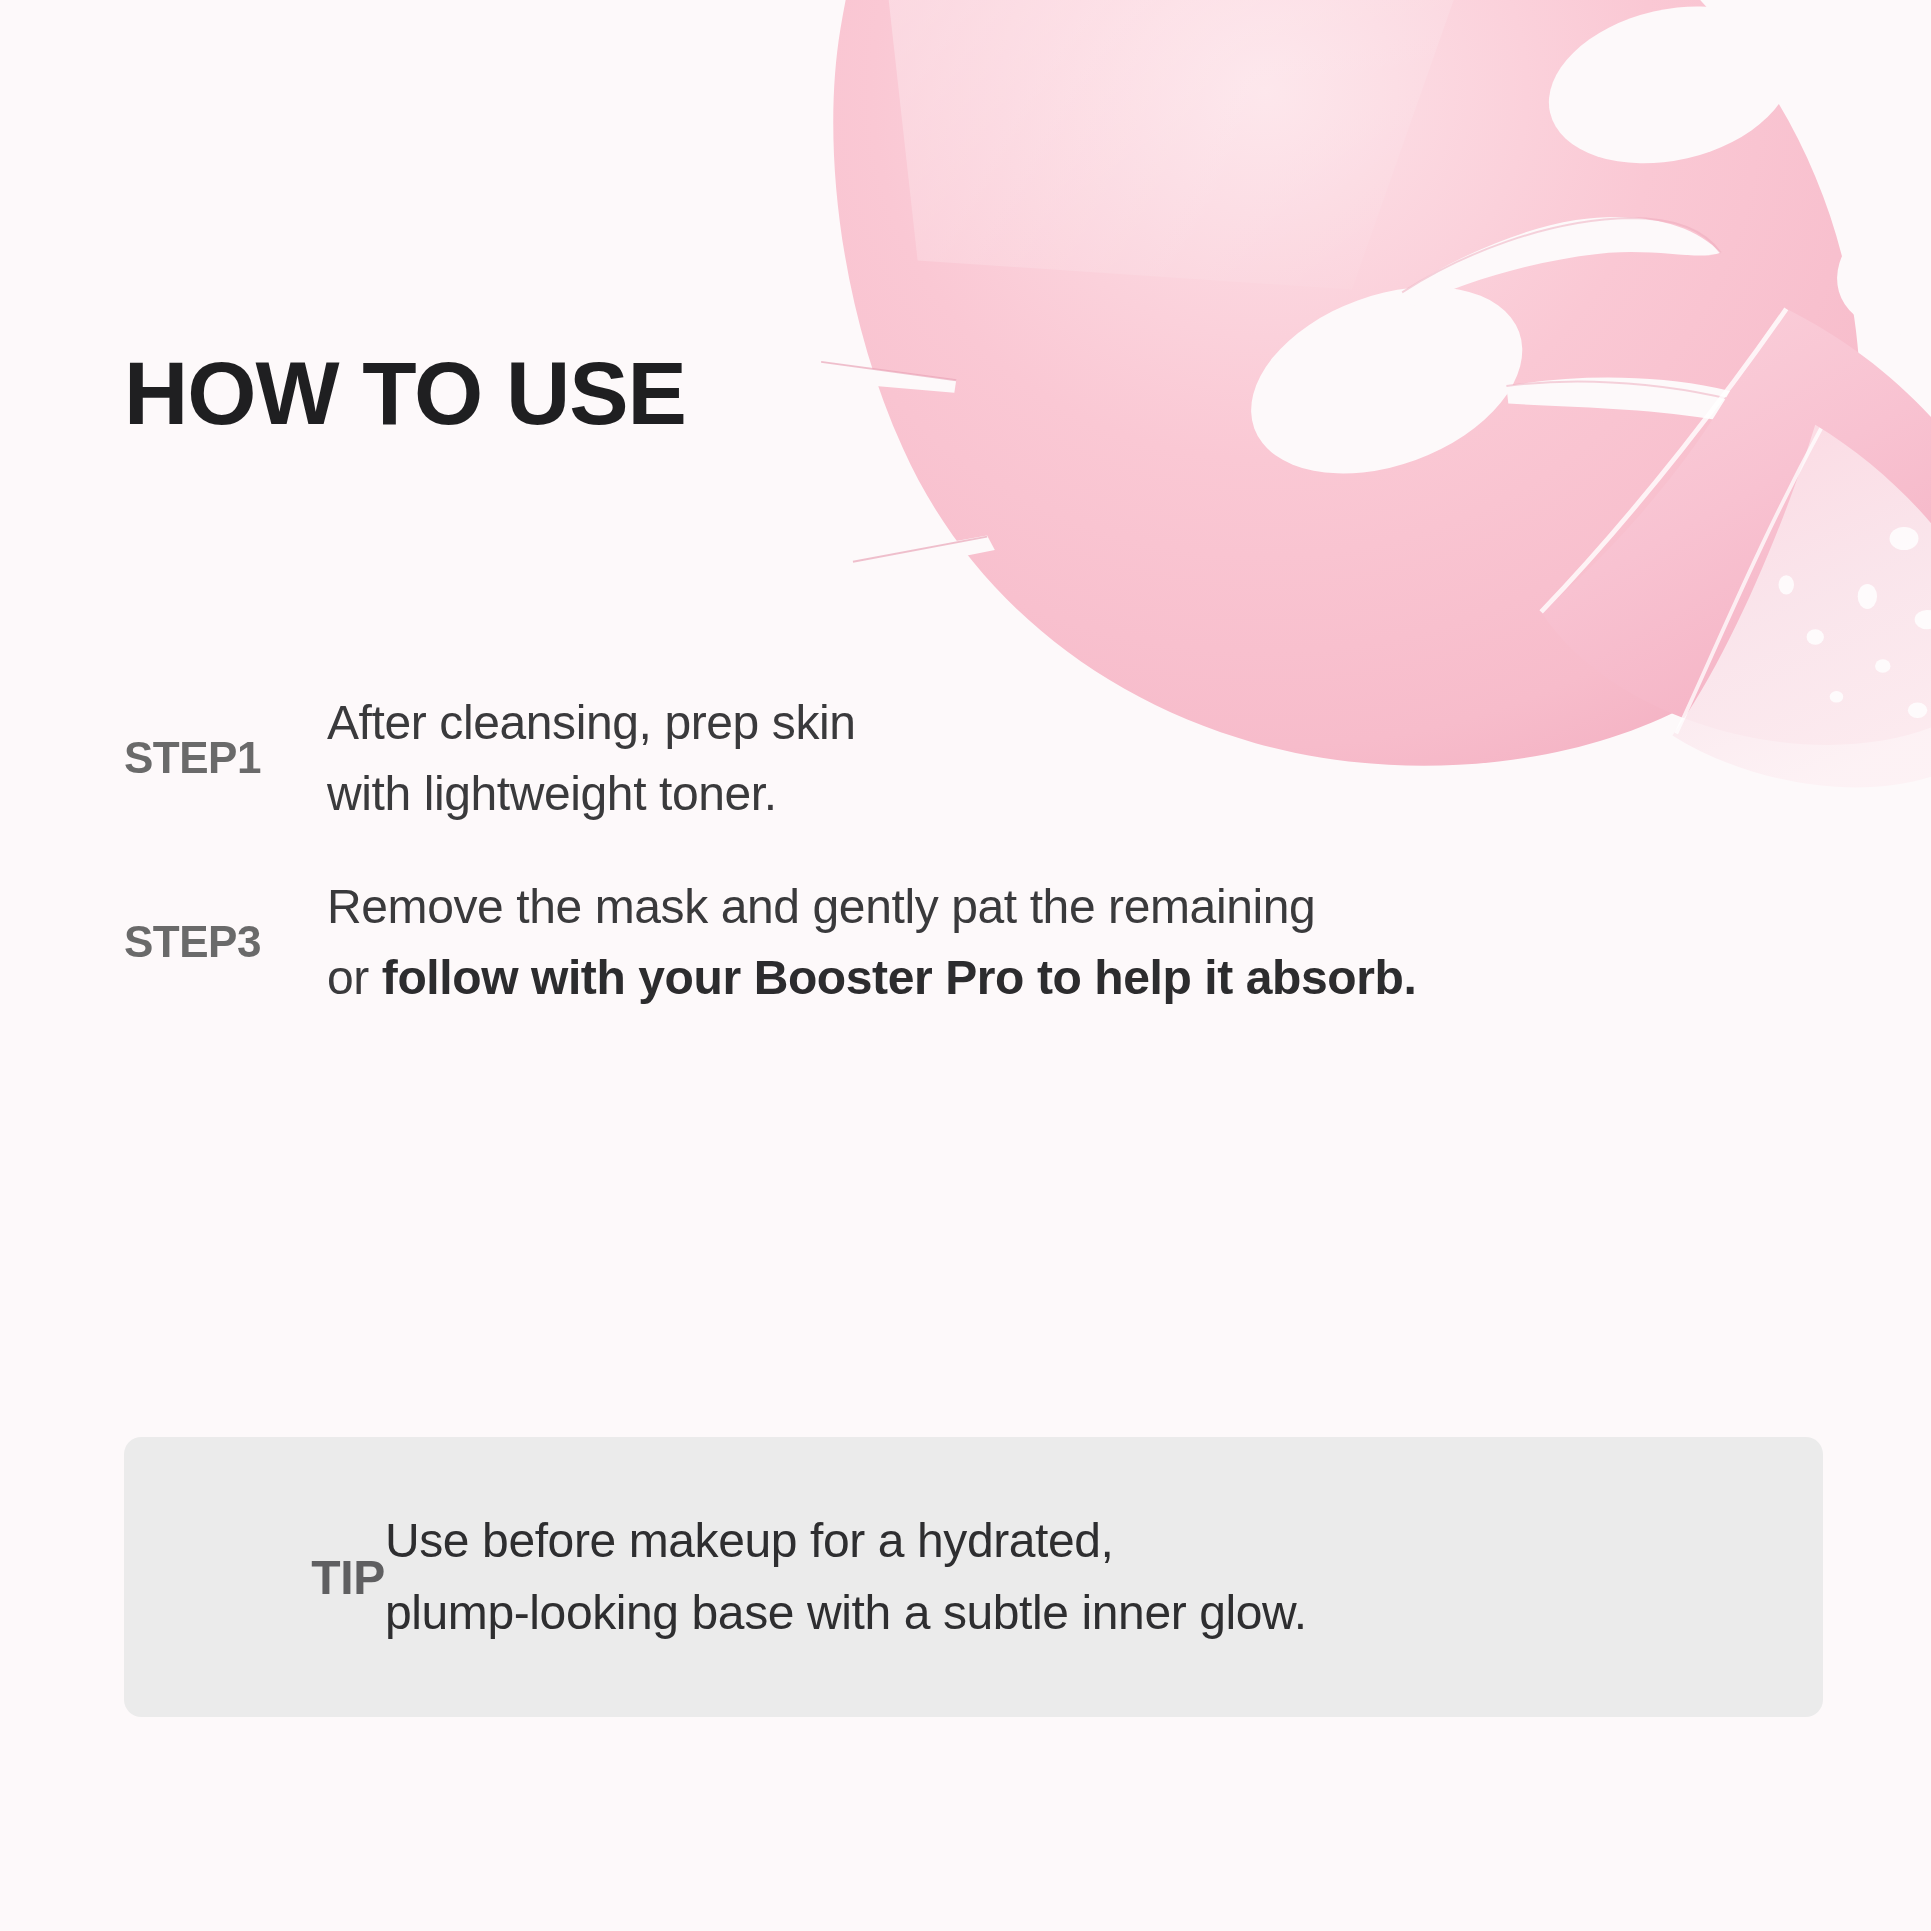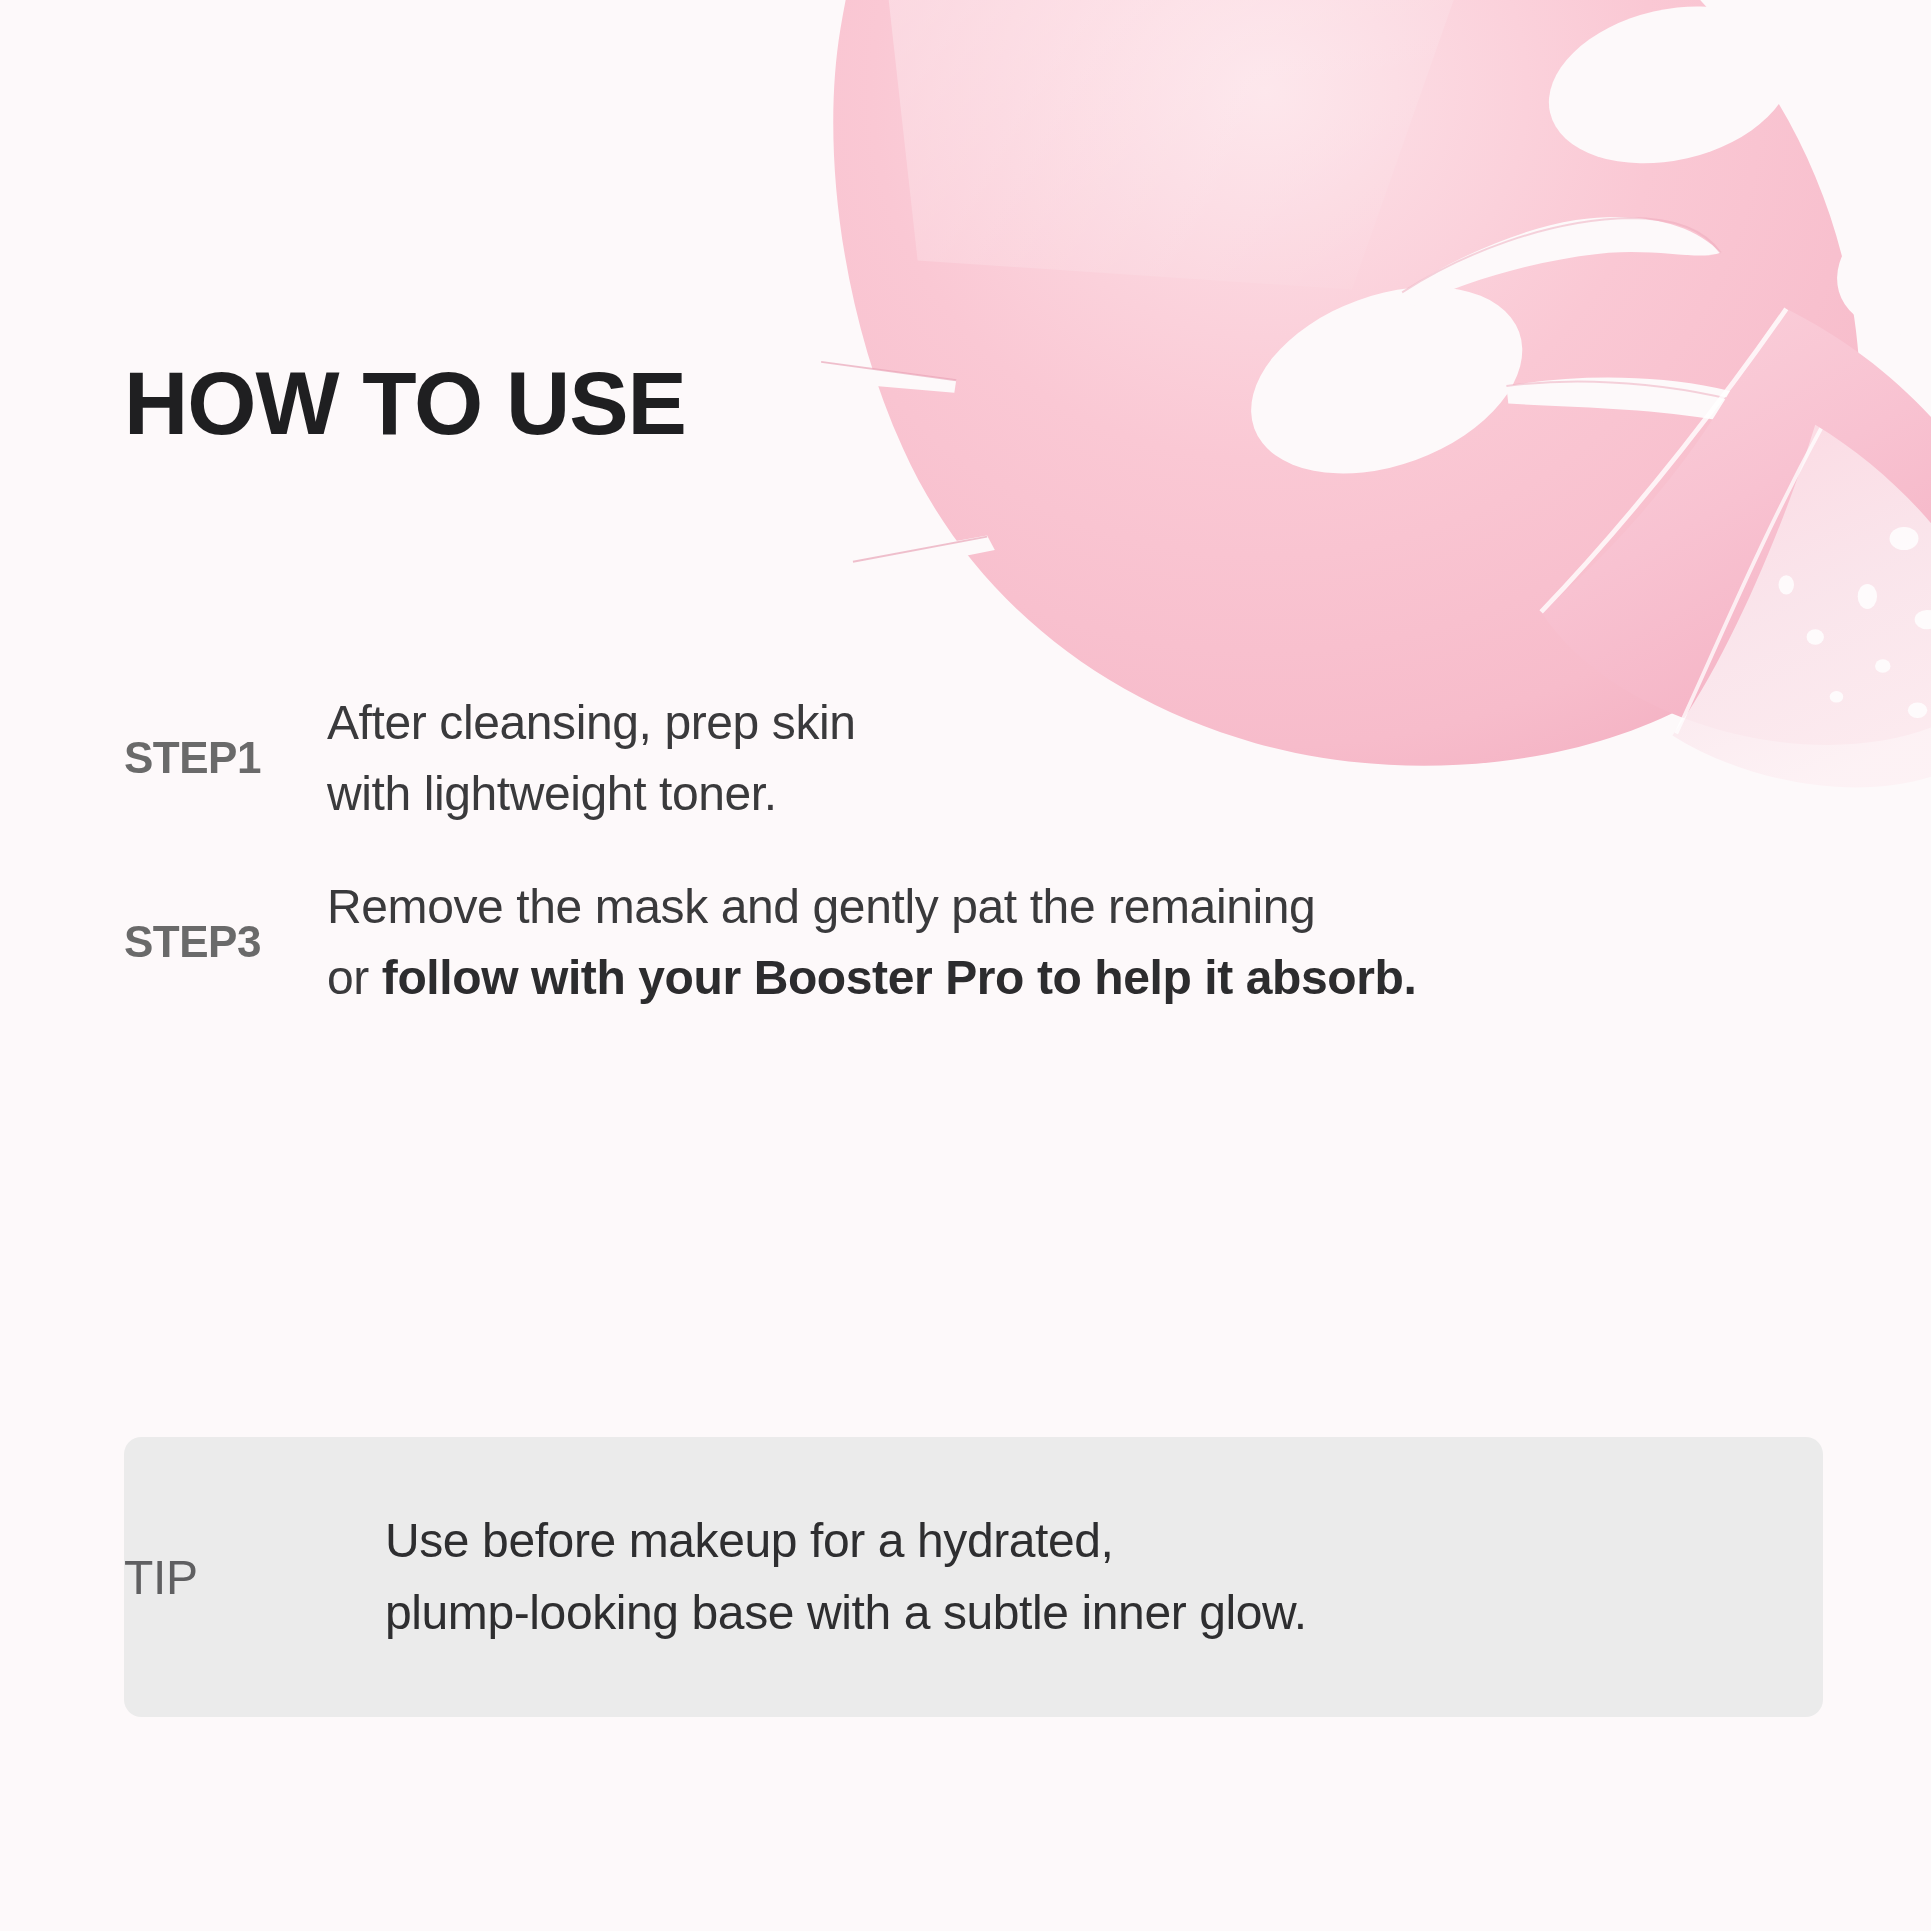--- a/index.html
+++ b/index.html
@@ -24,21 +24,21 @@
     width: 1294px;
     height: 859px;
     pointer-events: none;
   }
   .mask-photo svg { display: block; width: 100%; height: 100%; }
 
   
   .header {
     position: absolute;
     left: 124px;
-    top: 359px;
+    top: 349px;
   }
   .page-title {
     font-size: 89px;
     font-weight: 700;
     letter-spacing: -1px;
     color: #1f1f21;
     line-height: 1.0;
   }
   .page-subtitle {
     margin-top: 35px;
@@ -89,23 +89,23 @@
     top: 1437px;
     width: 1699px;
     height: 280px;
     background: #ebebeb;
     border-radius: 17.4px;
     display: flex;
     align-items: center;
   }
   .tip-label {
     flex: 0 0 261px;
-    text-align: left;
+    text-align: right;
     font-size: 48px;
-    font-weight: 400;
+    font-weight: 700;
     color: #5f5f61;
     letter-spacing: -0.3px;
   }
   .tip-body {
     flex: 1 1 auto;
     font-size: 48px;
     font-weight: 400;
     color: #2e2e30;
     line-height: 1.5;
     letter-spacing: -0.4px;

